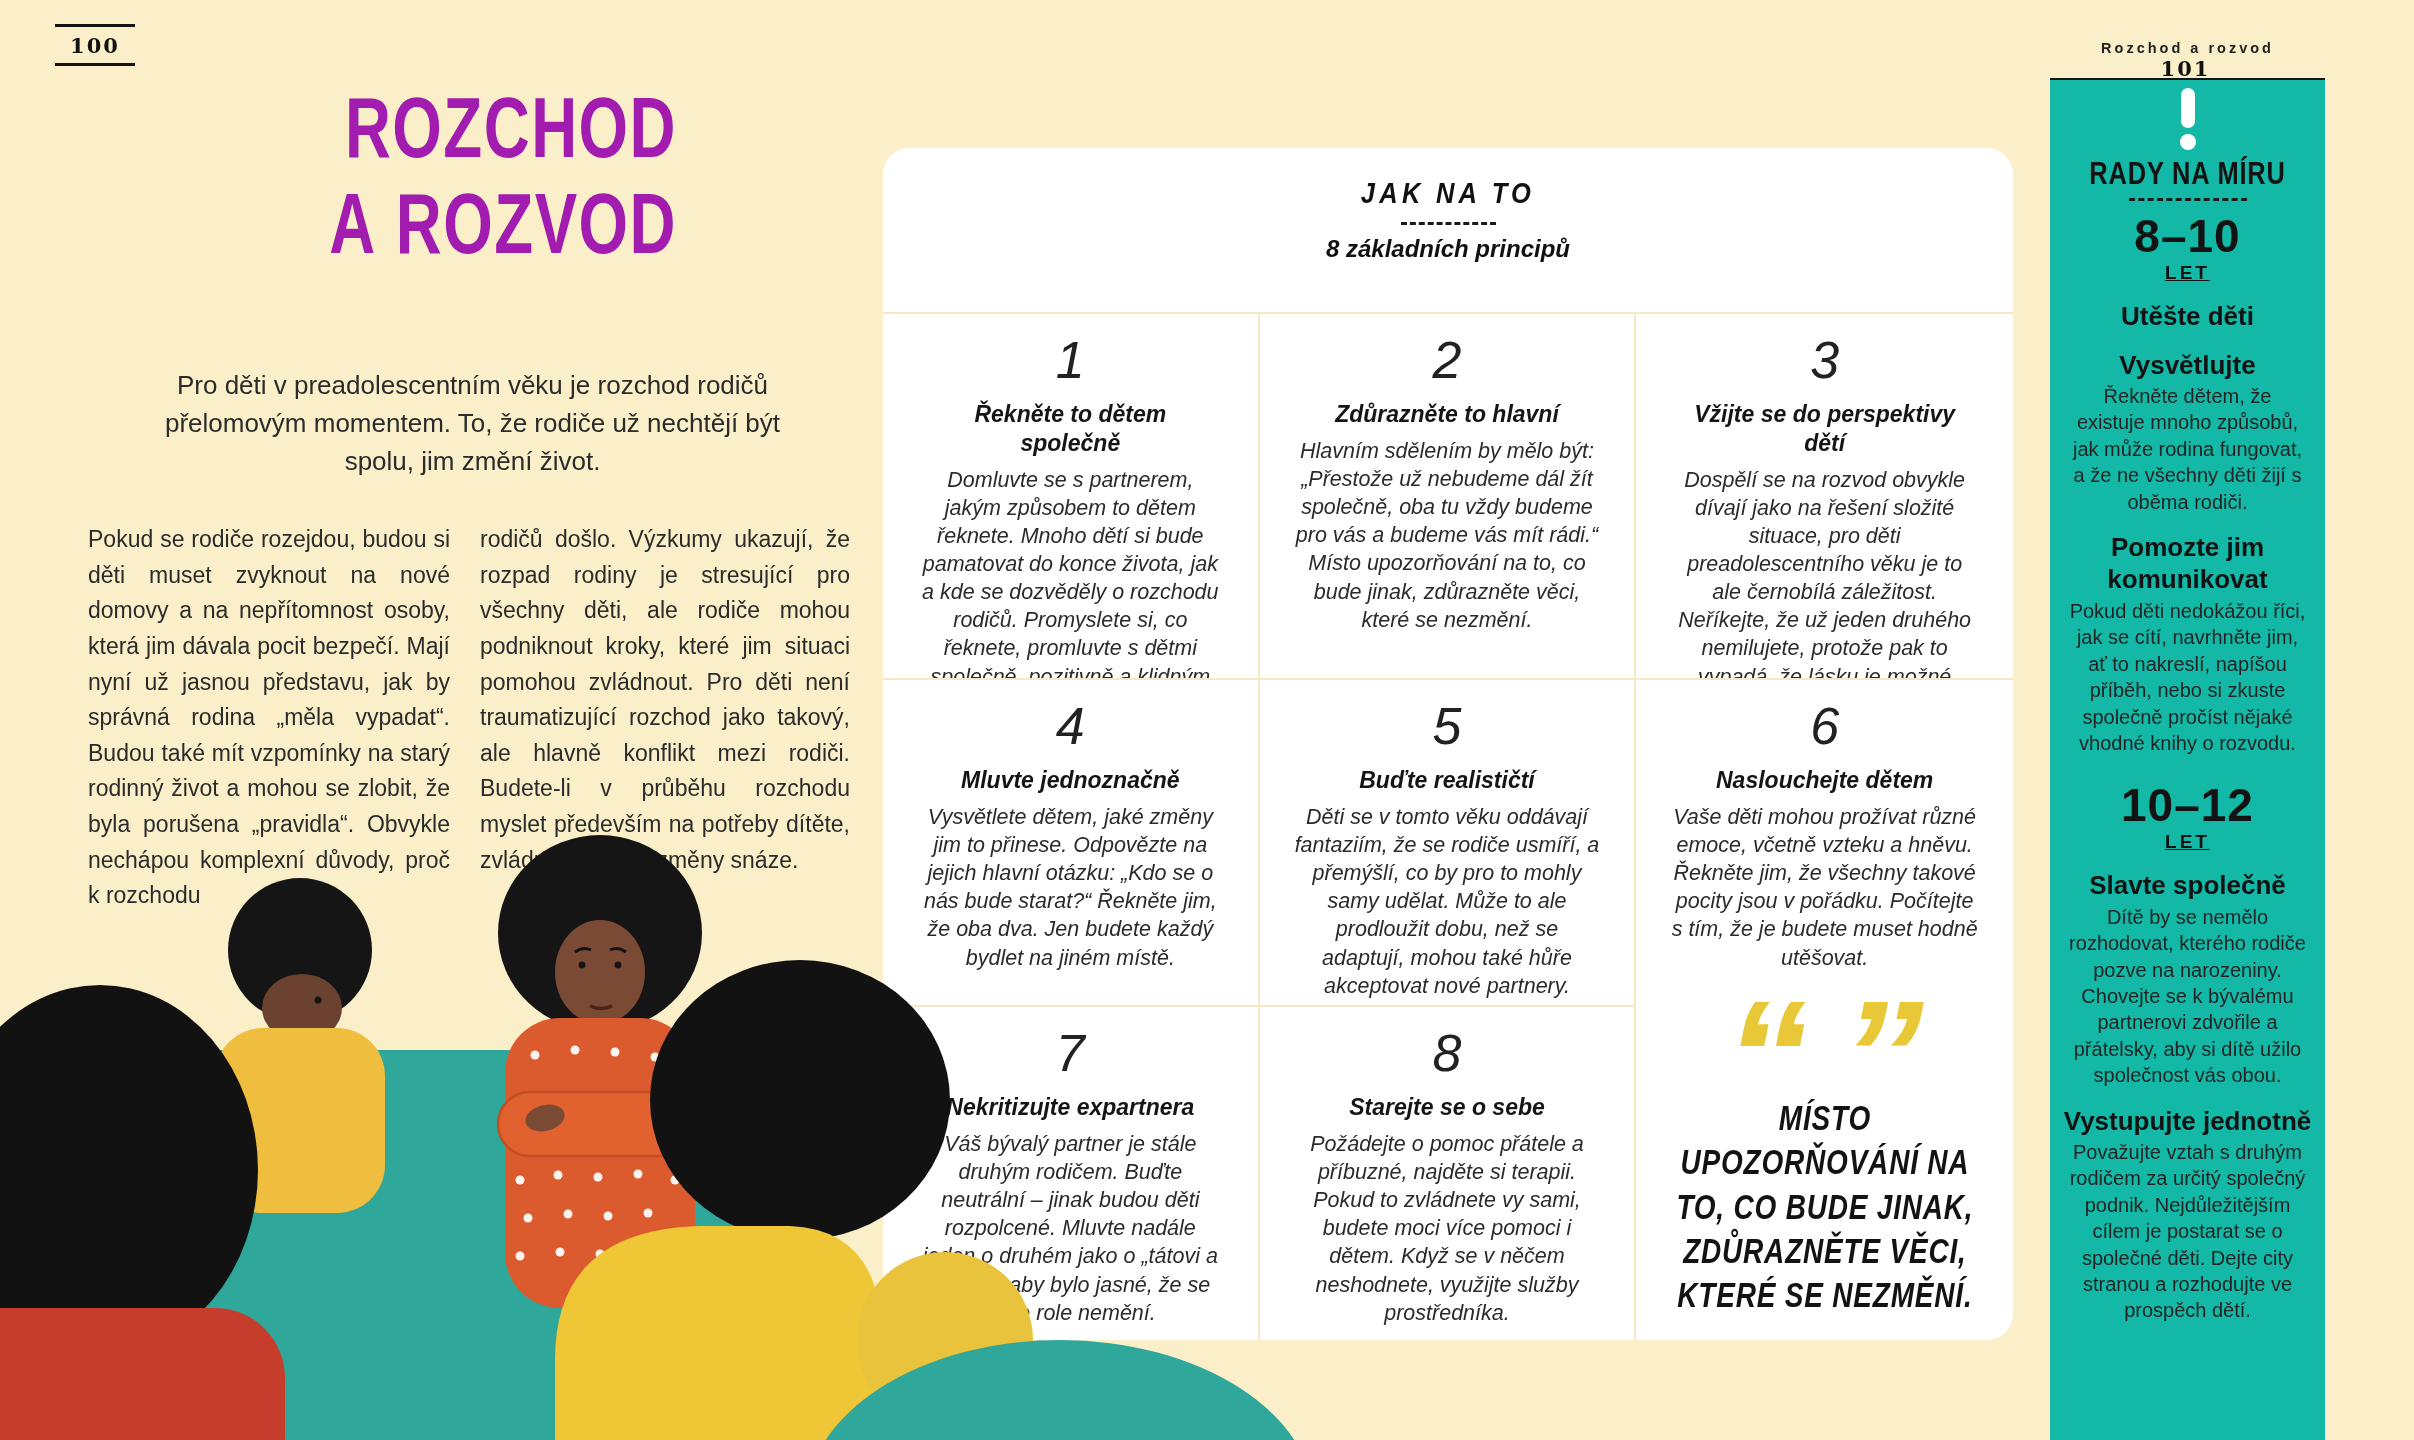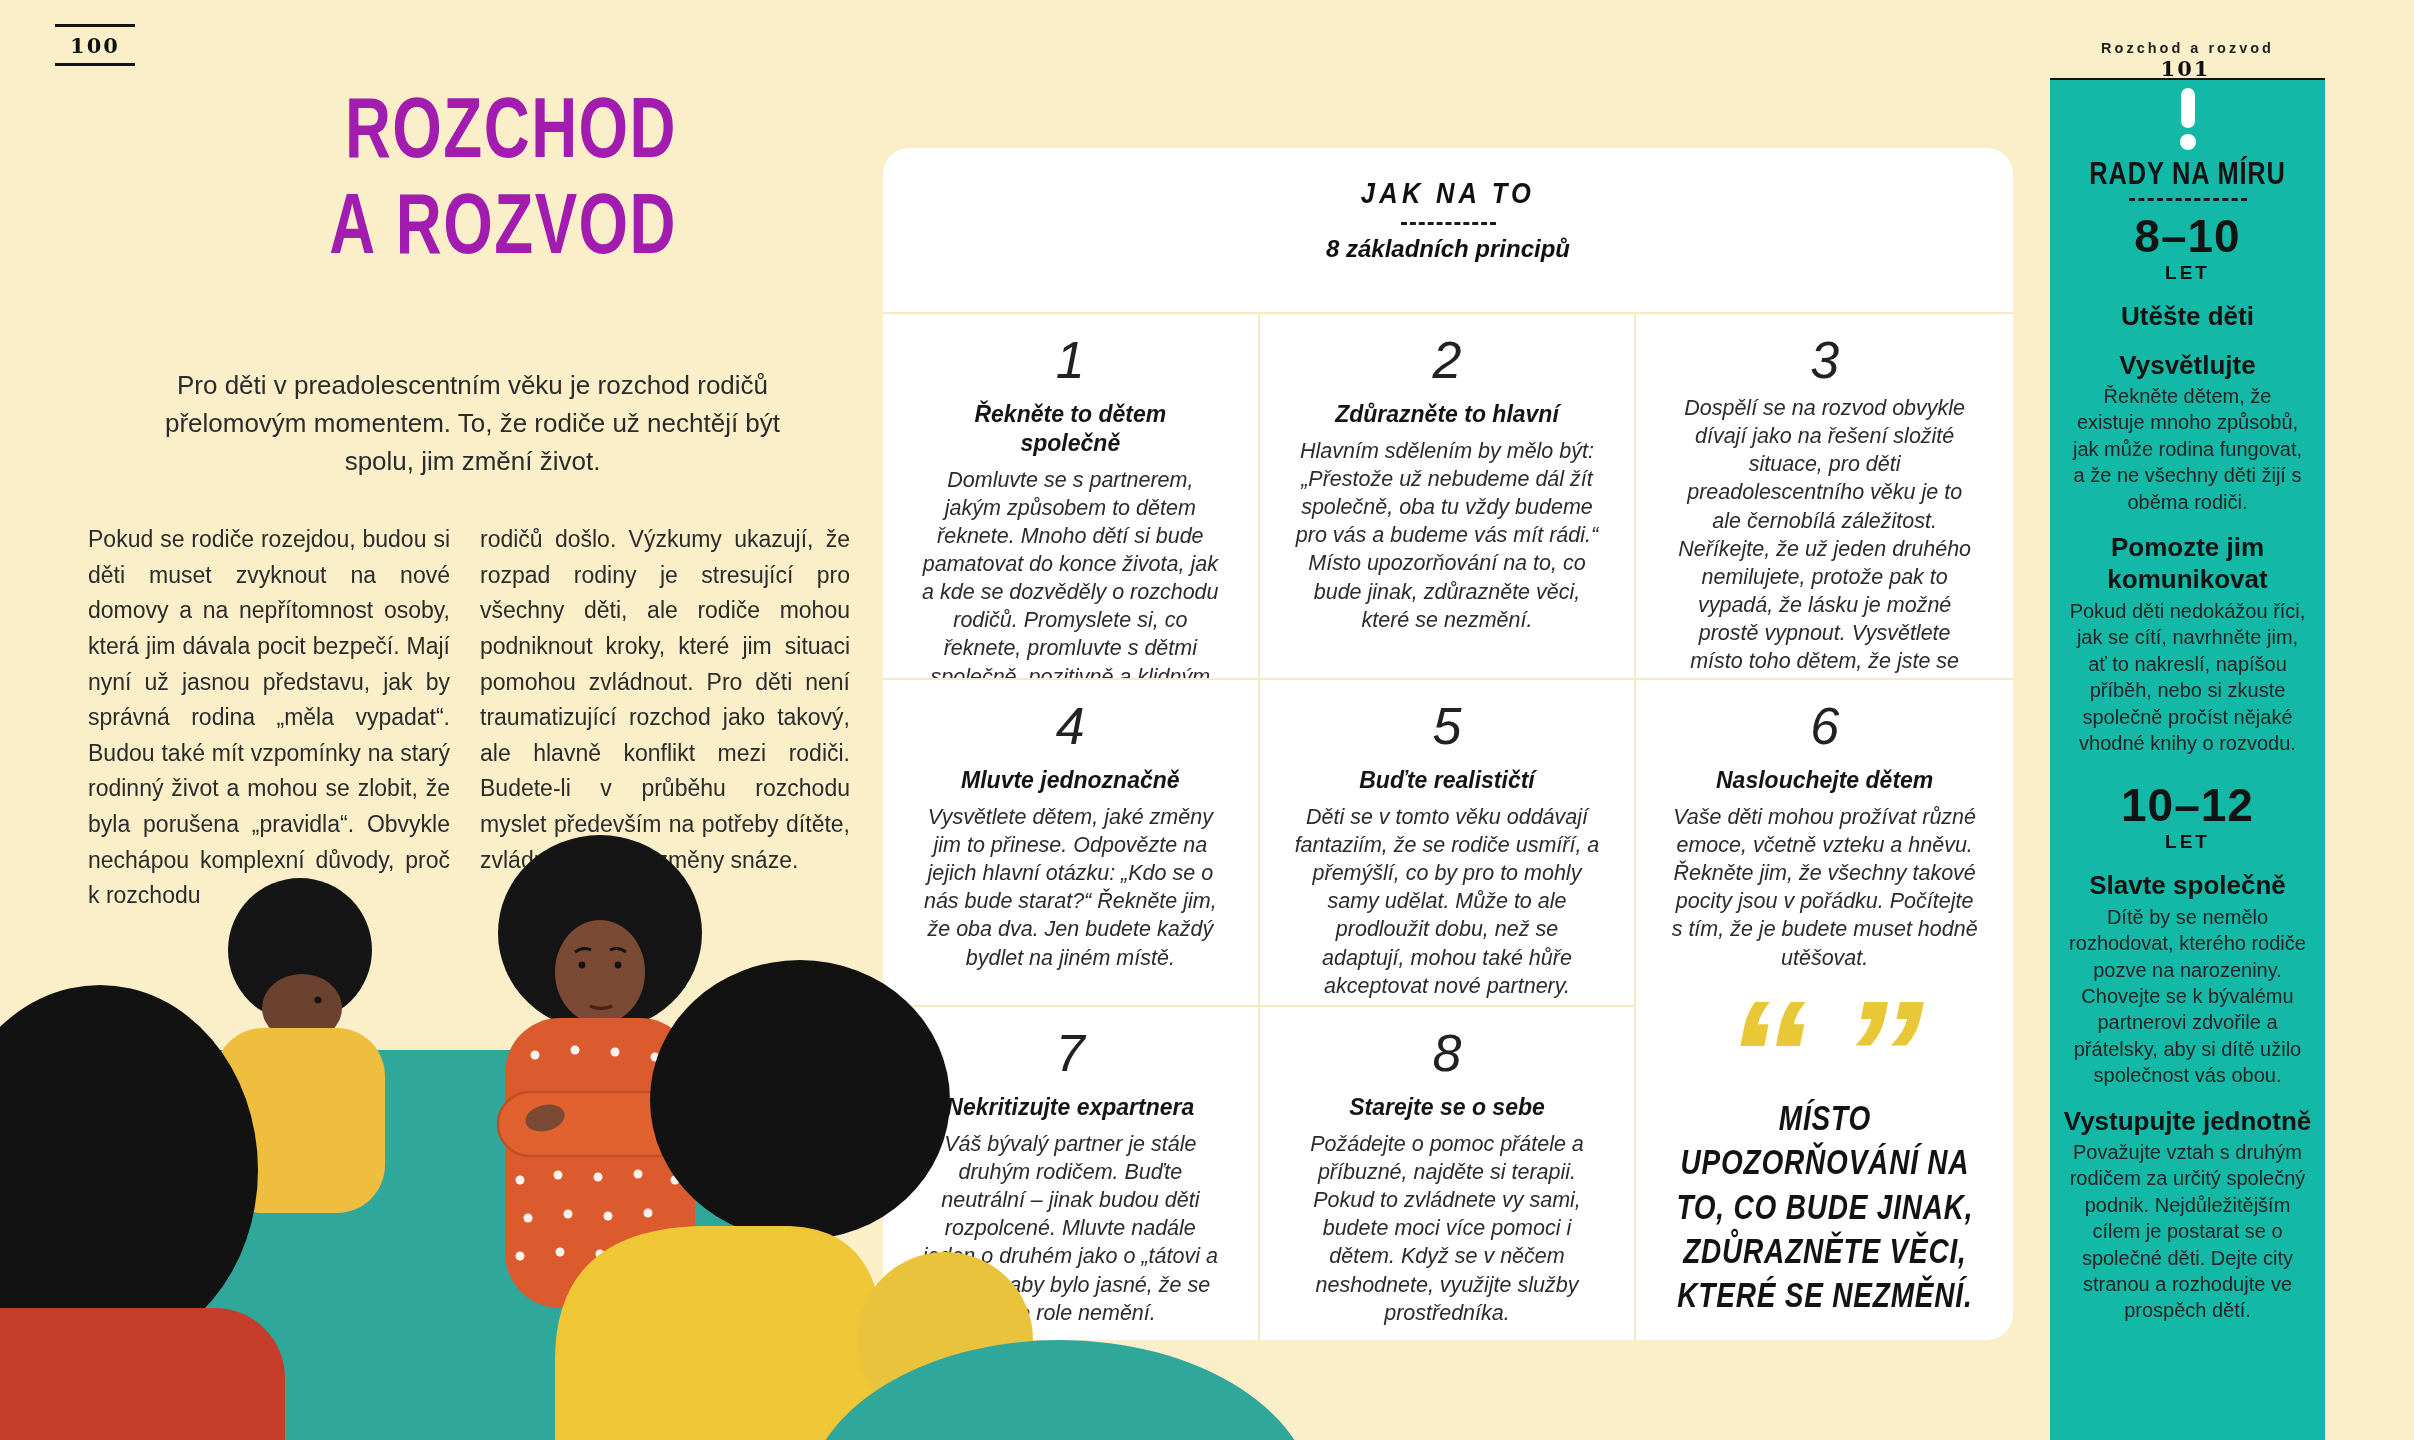--- a/index.html
+++ b/index.html
@@ -65,21 +65,21 @@
     margin:6px auto 0;width:125%;margin-left:-12.5%;transform:scaleX(.8);
     font-size:35px;font-weight:800;line-height:1.27;color:#131313;letter-spacing:1px;
   }
 
   
   .sidebar{position:absolute;left:2050px;top:80px;width:275px;height:1360px;background:#14b8a6;z-index:1;text-align:center;color:#1c1c1c;}
   .sb-icon{margin:8px auto 0;display:block;}
   .sb-title{margin-top:4px;font-size:31px;font-weight:700;letter-spacing:1px;transform:scaleX(.82);white-space:nowrap;color:#131313;}
   .sb-dash{width:118px;margin:6px auto 0;border-top:3.5px dashed #1c1c1c;}
   .sb-age{margin-top:12px;font-size:46px;font-weight:800;letter-spacing:1px;line-height:1;color:#131313;}
-  .sb-let{font-size:19px;font-weight:700;letter-spacing:3px;margin-top:3px;color:#131313;}
+  .sb-let{font-size:19px;font-weight:700;letter-spacing:3px;margin-top:3px;color:#131313;text-decoration:underline;}
   .sb-h{margin:16px auto 0;font-size:26px;font-weight:700;color:#131313;line-height:1.25;}
   .sb-p{margin:2px auto 0;width:238px;font-size:20px;line-height:1.32;color:#242424;}
   .gap2{margin-top:26px;}
 </style>
 </head>
 <body>
 
 <div class="spread">
 
   <div class="pn-left">100</div>
@@ -158,20 +158,21 @@
         <div class="p-head">Řekněte to dětem společně</div>
         <div class="p-text">Domluvte se s partnerem, jakým způsobem to dětem řeknete. Mnoho dětí si bude pamatovat do konce života, jak a kde se dozvěděly o rozchodu rodičů. Promyslete si, co řeknete, promluvte s dětmi společně, pozitivně a klidným tónem.</div>
       </div>
       <div class="cell cR cB">
         <div class="num">2</div>
         <div class="p-head">Zdůrazněte to hlavní</div>
         <div class="p-text">Hlavním sdělením by mělo být: „Přestože už nebudeme dál žít společně, oba tu vždy budeme pro vás a budeme vás mít rádi.“ Místo upozorňování na to, co bude jinak, zdůrazněte věci, které se nezmění.</div>
       </div>
       <div class="cell cB">
         <div class="num">3</div>
+        <div class="p-head">Vžijte se do perspektivy dětí</div>
         <div class="p-text">Dospělí se na rozvod obvykle dívají jako na řešení složité situace, pro děti preadolescentního věku je to ale černobílá záležitost. Neříkejte, že už jeden druhého nemilujete, protože pak to vypadá, že lásku je možné prostě vypnout. Vysvětlete místo toho dětem, že jste se odcizili a budete žít ve dvou domácnostech místo jedné.</div>
       </div>
       <div class="cell cR cB">
         <div class="num">4</div>
         <div class="p-head">Mluvte jednoznačně</div>
         <div class="p-text">Vysvětlete dětem, jaké změny jim to přinese. Odpovězte na jejich hlavní otázku: „Kdo se o nás bude starat?“ Řekněte jim, že oba dva. Jen budete každý bydlet na jiném místě.</div>
       </div>
       <div class="cell cR cB">
         <div class="num">5</div>
         <div class="p-head">Buďte realističtí</div>

